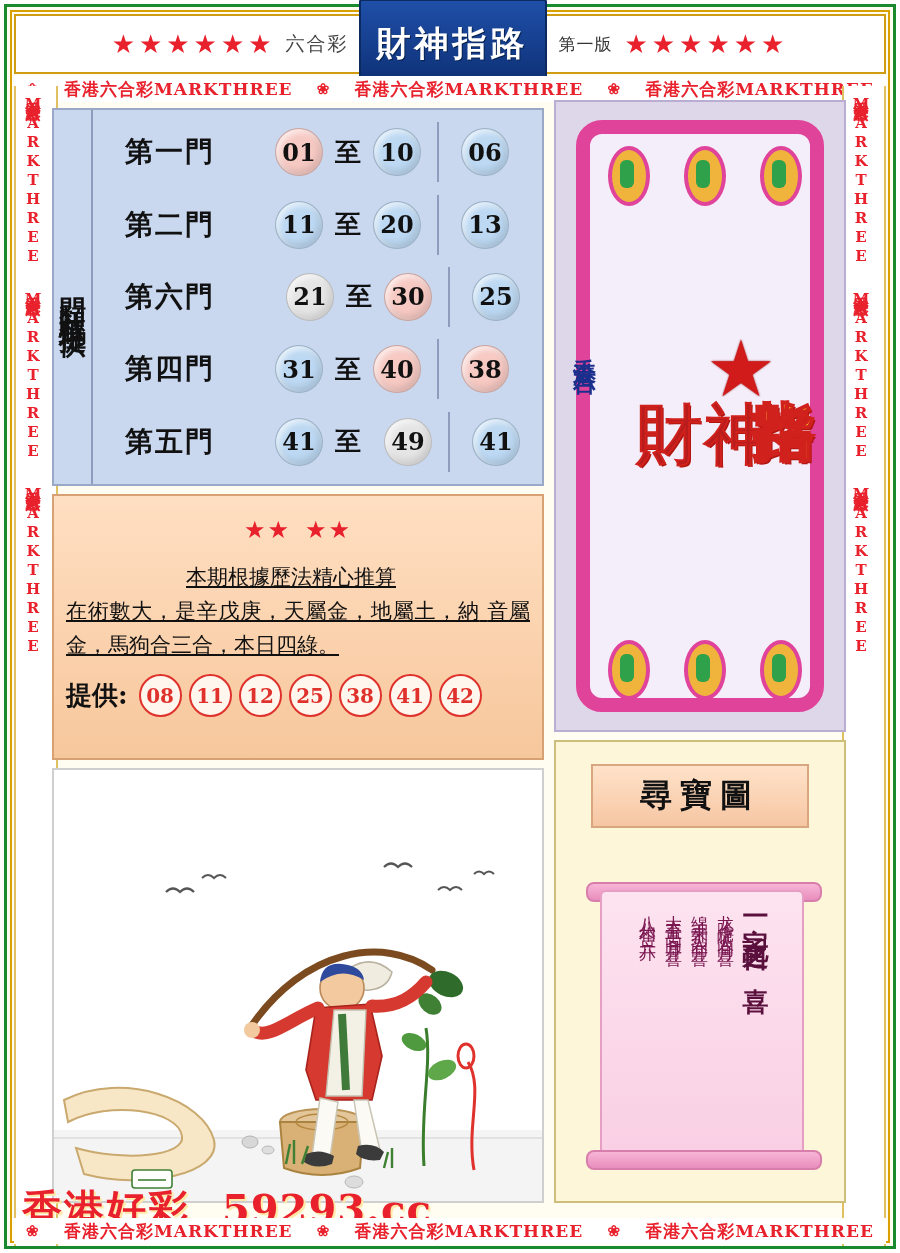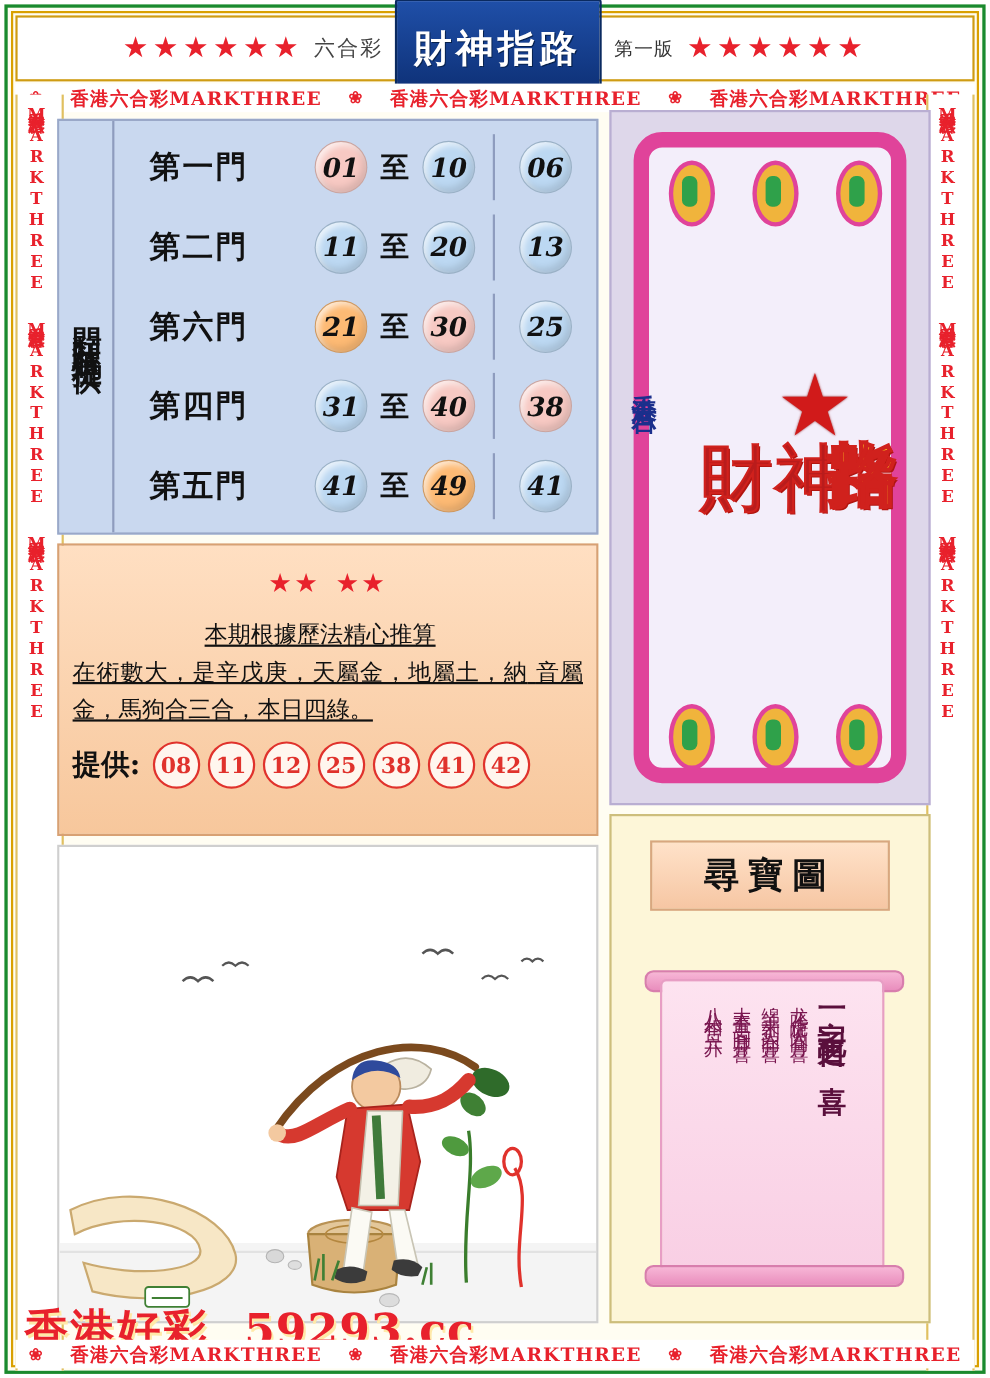--- a/index.html
+++ b/index.html
@@ -121,25 +121,24 @@
     font-family:"DejaVu Serif","Liberation Serif",serif;
     font-weight:bold;font-size:28px;letter-spacing:2px;color:#111;width:150px;
   }
   .ball{
     width:46px;height:46px;border-radius:50%;
     display:flex;align-items:center;justify-content:center;
     font-family:"DejaVu Serif","Liberation Serif",serif;
     font-weight:bold;font-size:24px;color:#111;
     border:1px solid rgba(0,0,0,.18);
     box-shadow:inset -3px -4px 7px rgba(0,0,0,.12), inset 3px 3px 6px rgba(255,255,255,.7);
-    font-style:italic;
   }
   .ball.red{background:#f7c9c3;}
   .ball.blue{background:#bcd8f2;}
-  .ball.green{background:#fdba74;}
+  .ball.green{background:#e5e5e5;margin-left:11px;}
   .zhi{
     font-family:"DejaVu Serif","Liberation Serif",serif;
     font-weight:bold;font-size:26px;margin:0 12px;color:#111;
   }
   .door-sep{
     width:2px;background:#8e9cbe;height:100%;margin:0 0 0 16px;
   }
   .door-right{
     width:92px;display:flex;align-items:center;justify-content:center;
   }

